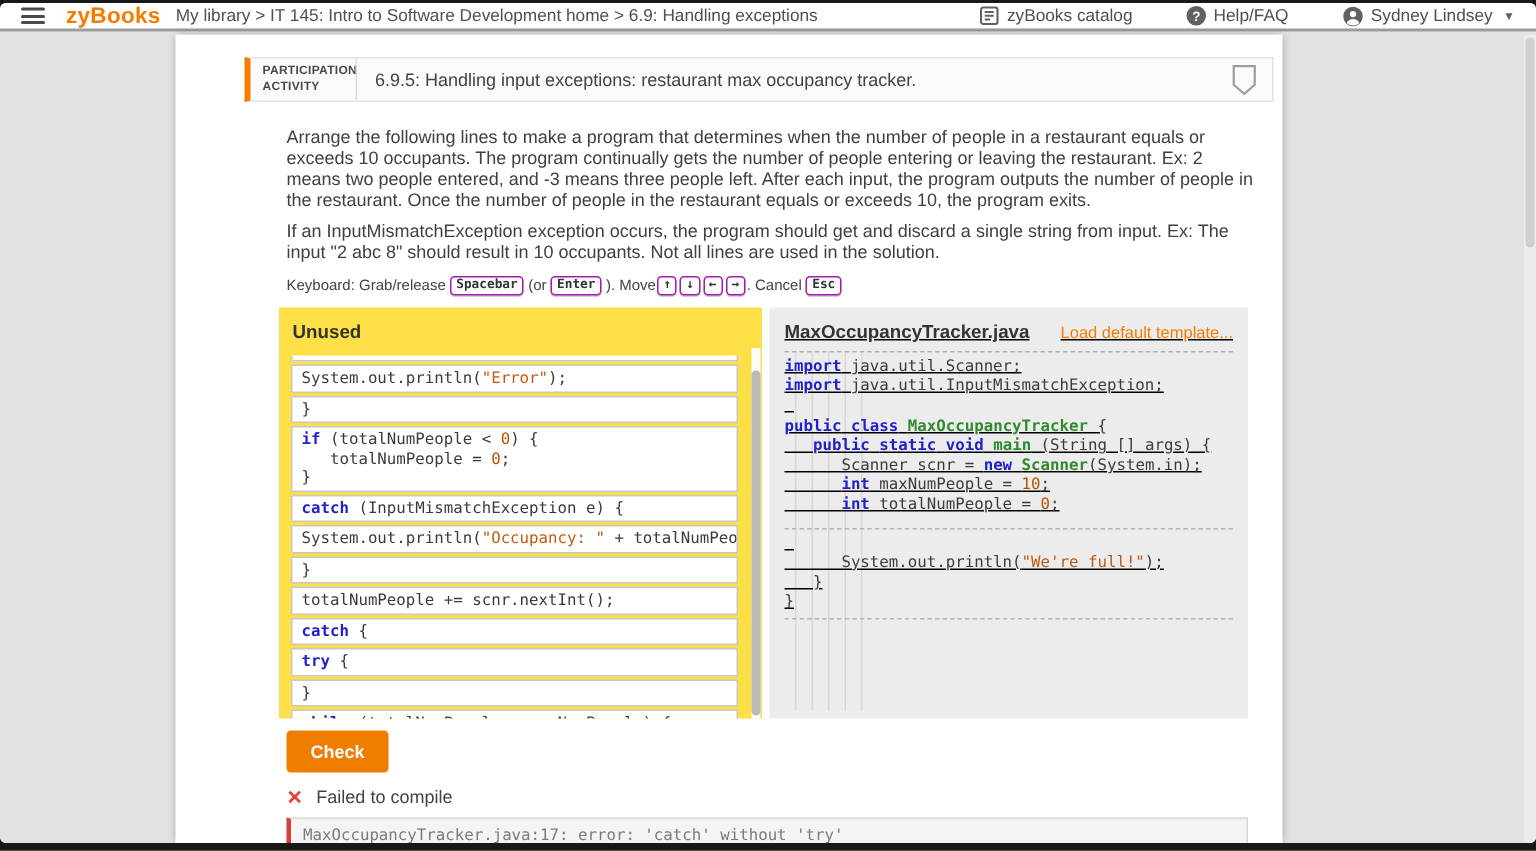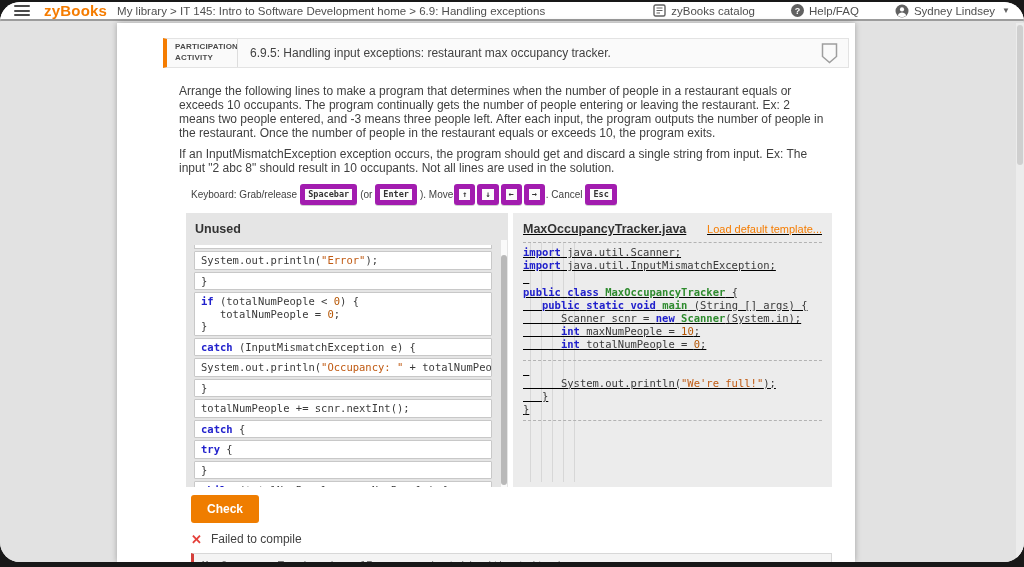--- a/index.html
+++ b/index.html
@@ -1,19 +1,19 @@
 <!DOCTYPE html>
 <html><head>
 <meta charset="utf-8">
 <style>
   html,body{width:1024px;height:567px;margin:0;padding:0;overflow:hidden;background:#181818;
     font-family:"Liberation Sans", sans-serif;}
   *{box-sizing:border-box;}
   .window{position:absolute;left:0;top:2px;right:0;bottom:5px;background:#e2e2e2;
-    border-radius:20px;overflow:hidden;}
+    border-radius:4px;overflow:hidden;}
   
   .topbar{position:absolute;top:0;left:0;right:0;height:19px;background:#fff;
     border-bottom:2px solid #9c9c9c;display:flex;align-items:center;padding:0 14px;}
   .hamburger{width:16px;height:11px;display:flex;flex-direction:column;justify-content:space-between;cursor:pointer;margin-right:14px;}
   .hamburger span{display:block;height:2px;background:#4a4a4a;border-radius:1px;}
   .logo{color:#f57c00;font-weight:bold;font-size:15px;letter-spacing:.2px;margin-right:10px;}
   .breadcrumb{font-size:11.5px;color:#4f4f4f;white-space:nowrap;}
   .topbar-spacer{flex:1;}
   .nav-item{display:flex;align-items:center;gap:5px;font-size:11.5px;color:#4f4f4f;margin-left:36px;white-space:nowrap;cursor:pointer;}
   .caret{font-size:8px;color:#616161;margin-left:2px;}
@@ -24,30 +24,30 @@
   .page-scrollbar{position:absolute;right:0;top:0;bottom:0;width:8px;background:#ececec;}
   .page-scrollbar .thumb{position:absolute;top:2px;left:1px;right:1px;height:140px;background:#cfcfcf;border-radius:4px;}
   
   .activity{margin:15px 6px 0 46px;width:686px;}
   .pa-header{display:flex;align-items:center;height:30px;background:#fafafa;
     border:1px solid #e3e3e3;border-left:4px solid #f57c00;}
   .pa-label{font-size:8px;font-weight:bold;color:#4a4a4a;width:70px;padding:0 6px 0 8px;line-height:1.35;letter-spacing:.2px;}
   .pa-divider{width:1px;align-self:stretch;background:#ddd;}
   .pa-title{font-size:12px;color:#424242;padding-left:12px;flex:1;}
   .pa-shield{margin-right:10px;display:flex;}
-  .instructions{margin:16px 0 0 16px;width:650px;font-size:12px;line-height:14px;color:#3f3f3f;}
+  .instructions{margin:16px 0 0 28px;width:650px;font-size:12px;line-height:14px;color:#3f3f3f;}
   .instructions p{margin:0 0 7px 0;}
   .hints{margin:9px 0 0 28px;font-size:10px;color:#424242;line-height:13px;}
   .hint-line{margin-top:1px;display:flex;align-items:center;flex-wrap:wrap;}
   kbd{font-family:"DejaVu Sans Mono", monospace;font-size:8.5px;font-weight:bold;color:#333;
-    border:5px solid #a21caf;border-radius:3px;background:#fcfcfc;padding:0 3px;margin:0 3px;
+    border:1px solid #a21caf;border-radius:3px;background:#fcfcfc;padding:0 3px;margin:0 3px;
     box-shadow:0 1px 0 #d0d0d0;line-height:11px;display:inline-block;}
   
   .panels{display:flex;margin:8px 0 0 23px;gap:5px;height:274px;}
-  .unused-panel{width:322px;background:#e5e5e5;padding:8px 9px 0 8px;position:relative;overflow:hidden;}
+  .unused-panel{width:322px;background:#fde047;padding:8px 9px 0 8px;position:relative;overflow:hidden;}
   .panel-title{font-size:12.5px;font-weight:bold;color:#333;margin:1px 0 9px 1px;}
   .scroll-peek{height:4px;background:#fff;border:1px solid #c8c8c8;border-top:none;margin:0 7px 2px 0;}
   .unused-list{margin-right:7px;}
   .drag-item{background:#fff;border:1px solid #c8c8c8;border-radius:1px;padding:2px 6px;margin-bottom:2px;cursor:grab;overflow:hidden;}
   .code-line{font-family:"DejaVu Sans Mono", monospace;font-size:10.5px;line-height:12.5px;white-space:pre;color:#3a3a3a;}
   .fake-scrollbar{position:absolute;right:1px;top:27px;bottom:0;width:6px;background:#fafafa;}
   .fake-scrollbar .thumb{position:absolute;top:15px;left:0;right:0;bottom:2px;background:#b9b9b9;border-radius:3px;}
   .code-panel{width:319px;background:#ececec;padding:8px 10px 0 10px;position:relative;overflow:hidden;text-decoration:underline;}
   .code-header{display:flex;justify-content:space-between;align-items:baseline;margin:1px 0 6px 0;}
   .code-title{font-size:12.5px;font-weight:bold;color:#333;}

